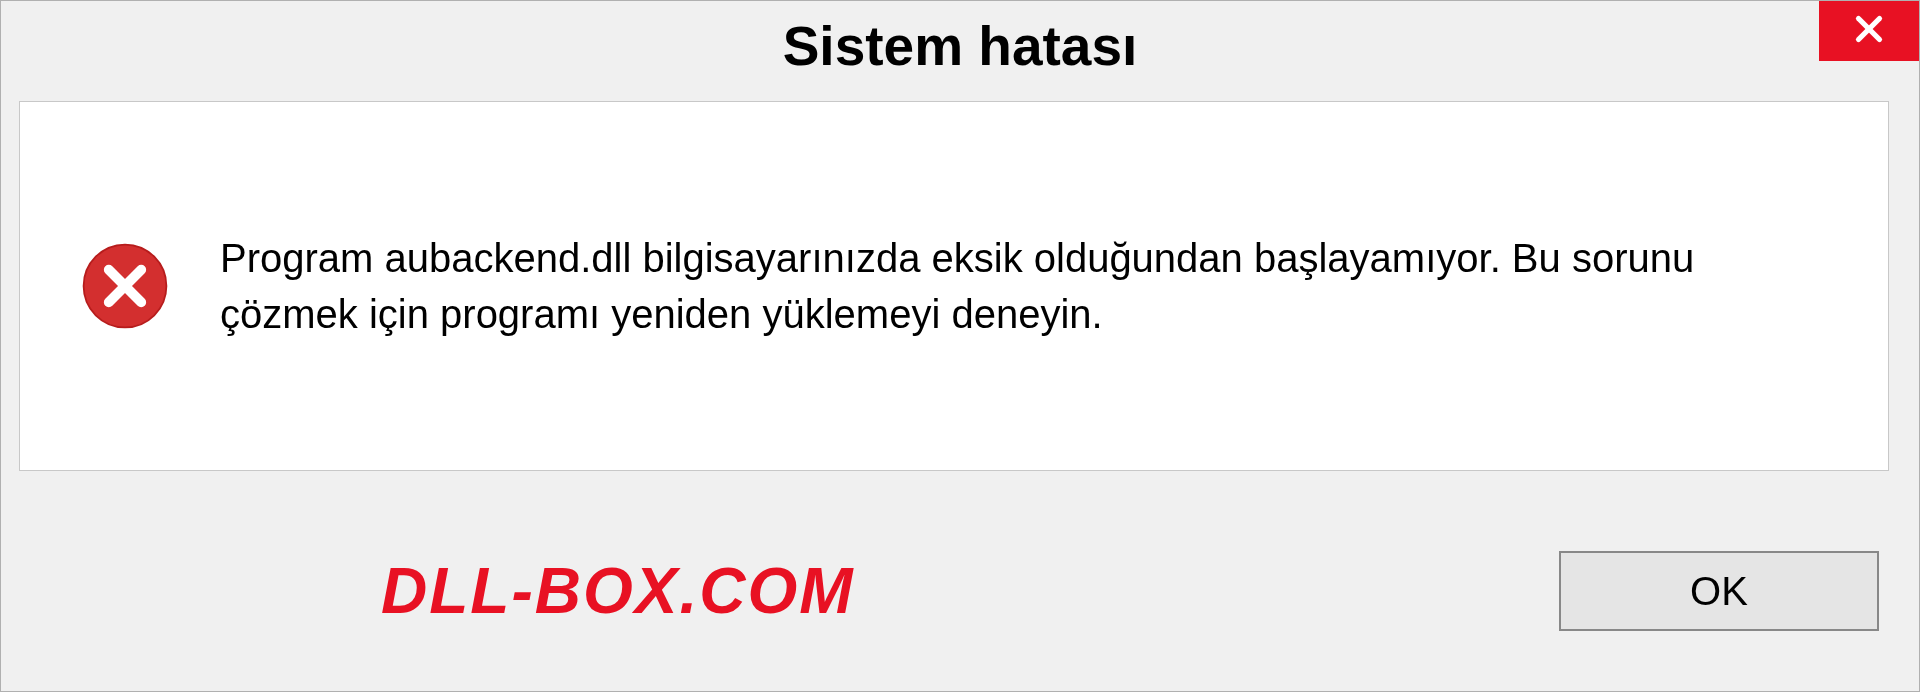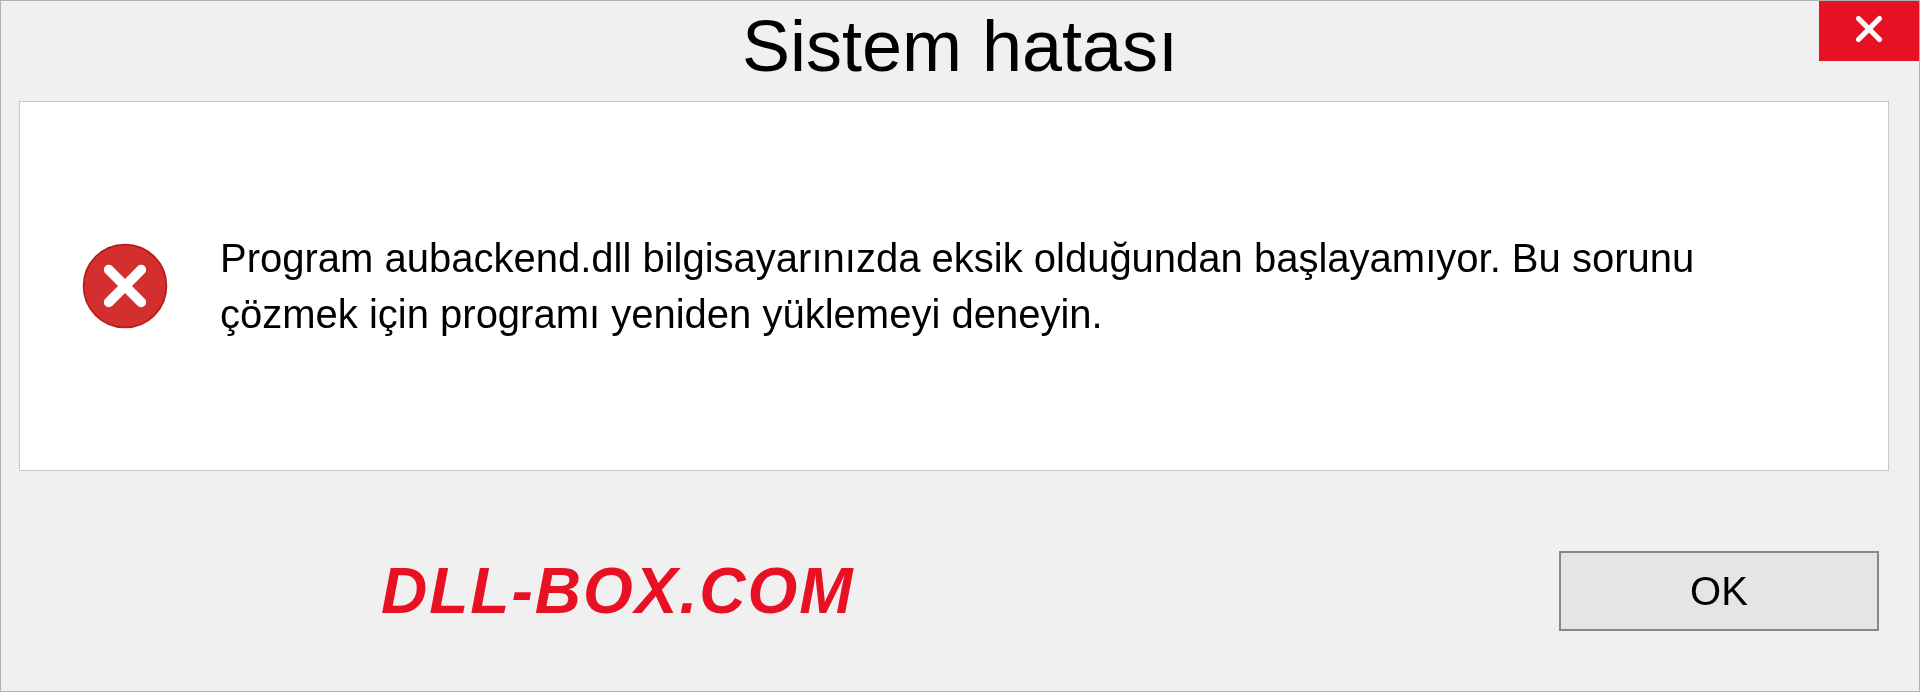--- a/index.html
+++ b/index.html
@@ -17,23 +17,23 @@
     }
     .titlebar {
       display: flex;
       align-items: center;
       justify-content: center;
       height: 90px;
       position: relative;
       background: #f0f0f0;
     }
     .title-text {
-      font-size: 72px;
+      font-size: 55px;
       color: #000;
-      font-weight: 400;
+      font-weight: 700;
     }
     .close-btn {
       position: absolute;
       top: 0;
       right: 0;
       width: 100px;
       height: 60px;
       background: #e81123;
       display: flex;
       align-items: center;

